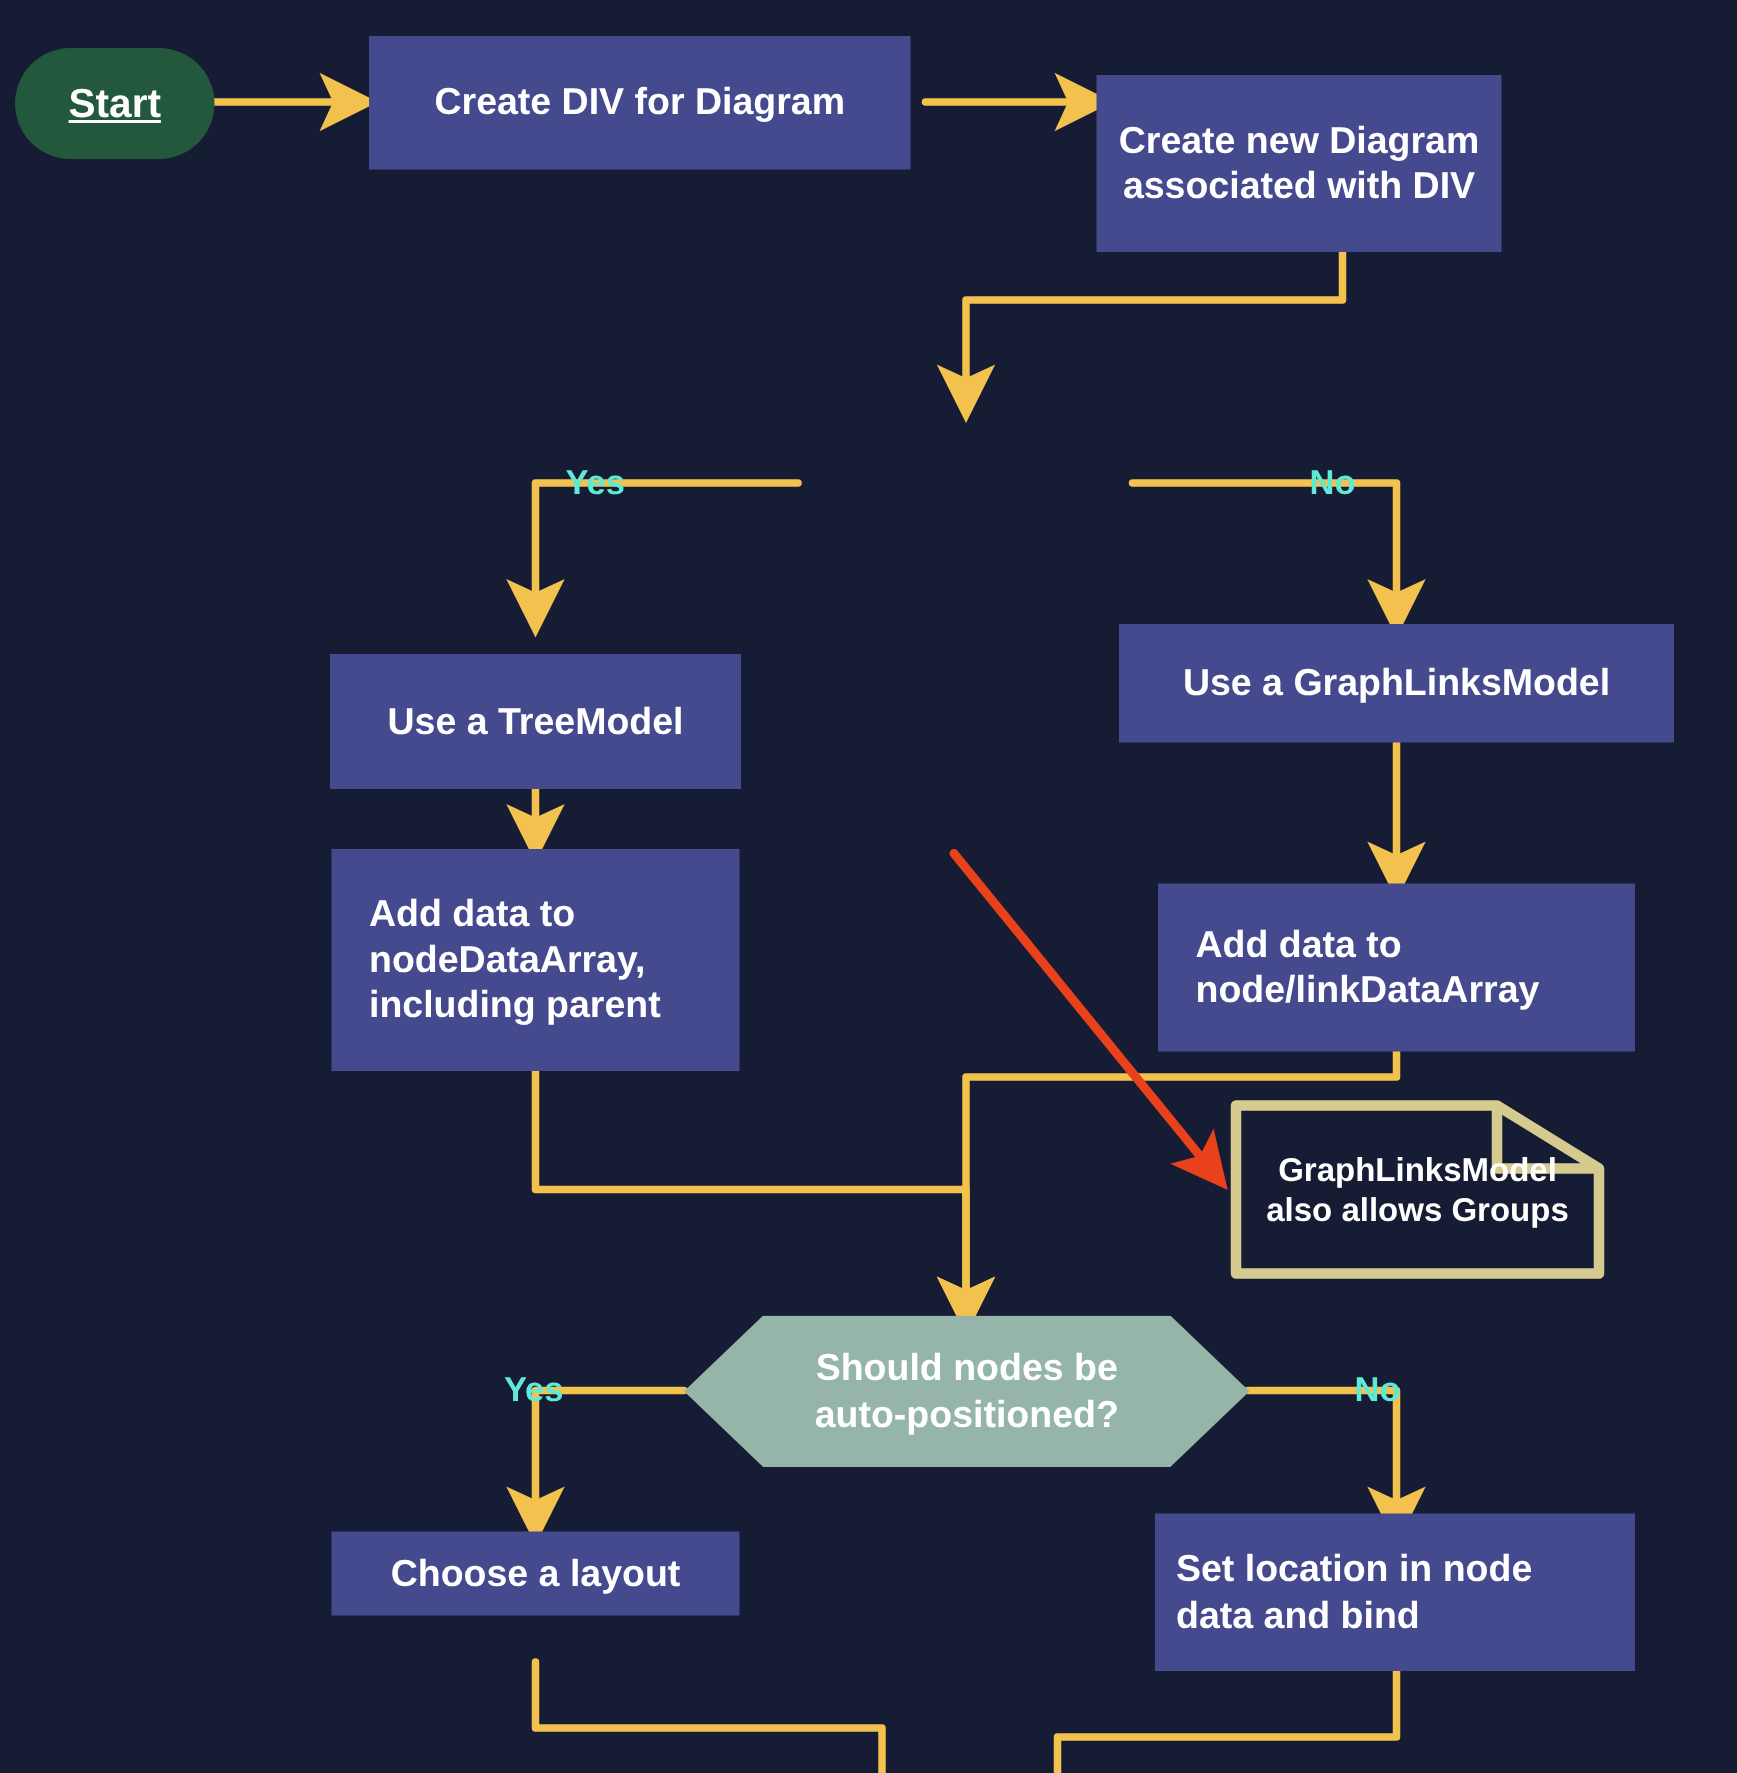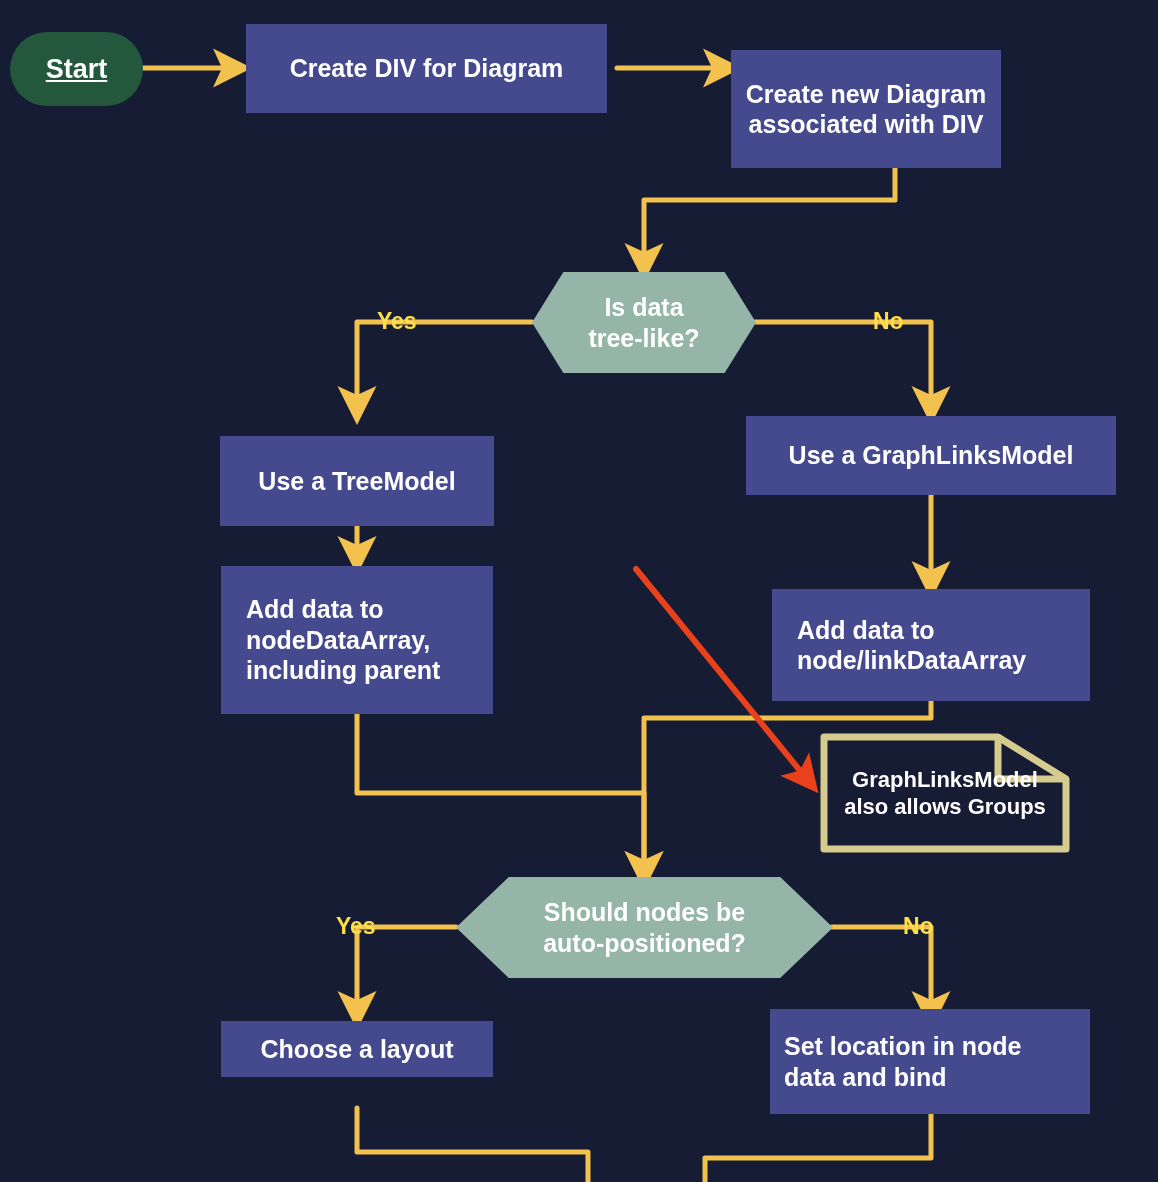--- a/index.html
+++ b/index.html
@@ -67,21 +67,21 @@
     width: 100%;
     height: 100%;
   }
   .note-text {
     position: relative;
     z-index: 2;
     line-height: 1.25;
   }
   .edge-label {
     position: absolute;
-    color: #fde047;
+    color: #5eead4;
     font-size: 23px;
     font-weight: bold;
     font-family: "Liberation Sans", sans-serif;
   }
 </style>
 </head>
 <body>
 
 <div id="canvas">
 
@@ -133,24 +133,20 @@
 
   <div class="node box" style="left:246px; top:24px; width:361px; height:89px;">
     <span>Create DIV for Diagram</span>
   </div>
 
   <div class="node box" style="left:731px; top:8px; width:270px; height:118px;margin-top:42px;">
     <span>Create new Diagram
 associated with DIV</span>
   </div>
 
-  <div class="node decision" style="left:532px; top:272px; width:224px; height:101px;">
-    <span>Is data
-tree-like?</span>
-  </div>
 
   <div class="edge-label" style="left:377px; top:308px;">
     <span>Yes</span>
   </div>
 
   <div class="edge-label" style="left:873px; top:308px;">
     <span>No</span>
   </div>
 
   <div class="node box" style="left:220px; top:436px; width:274px; height:90px;">

